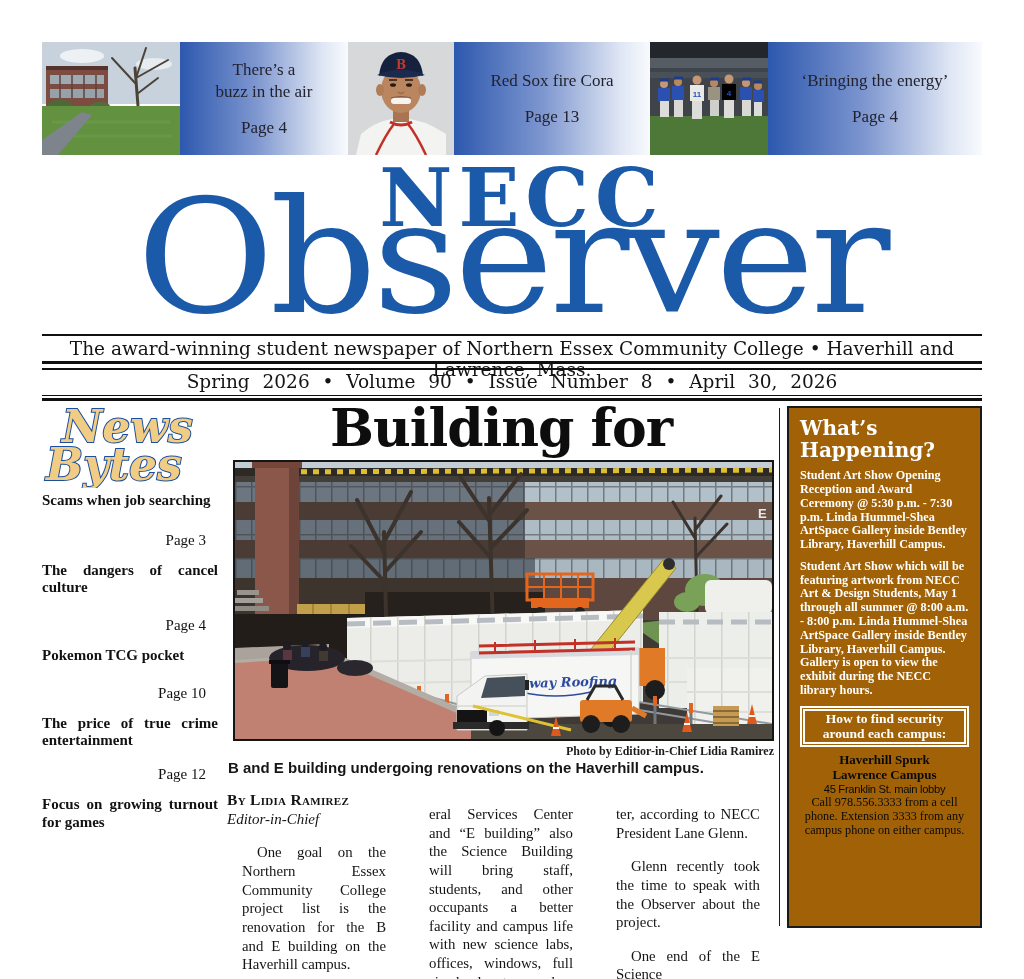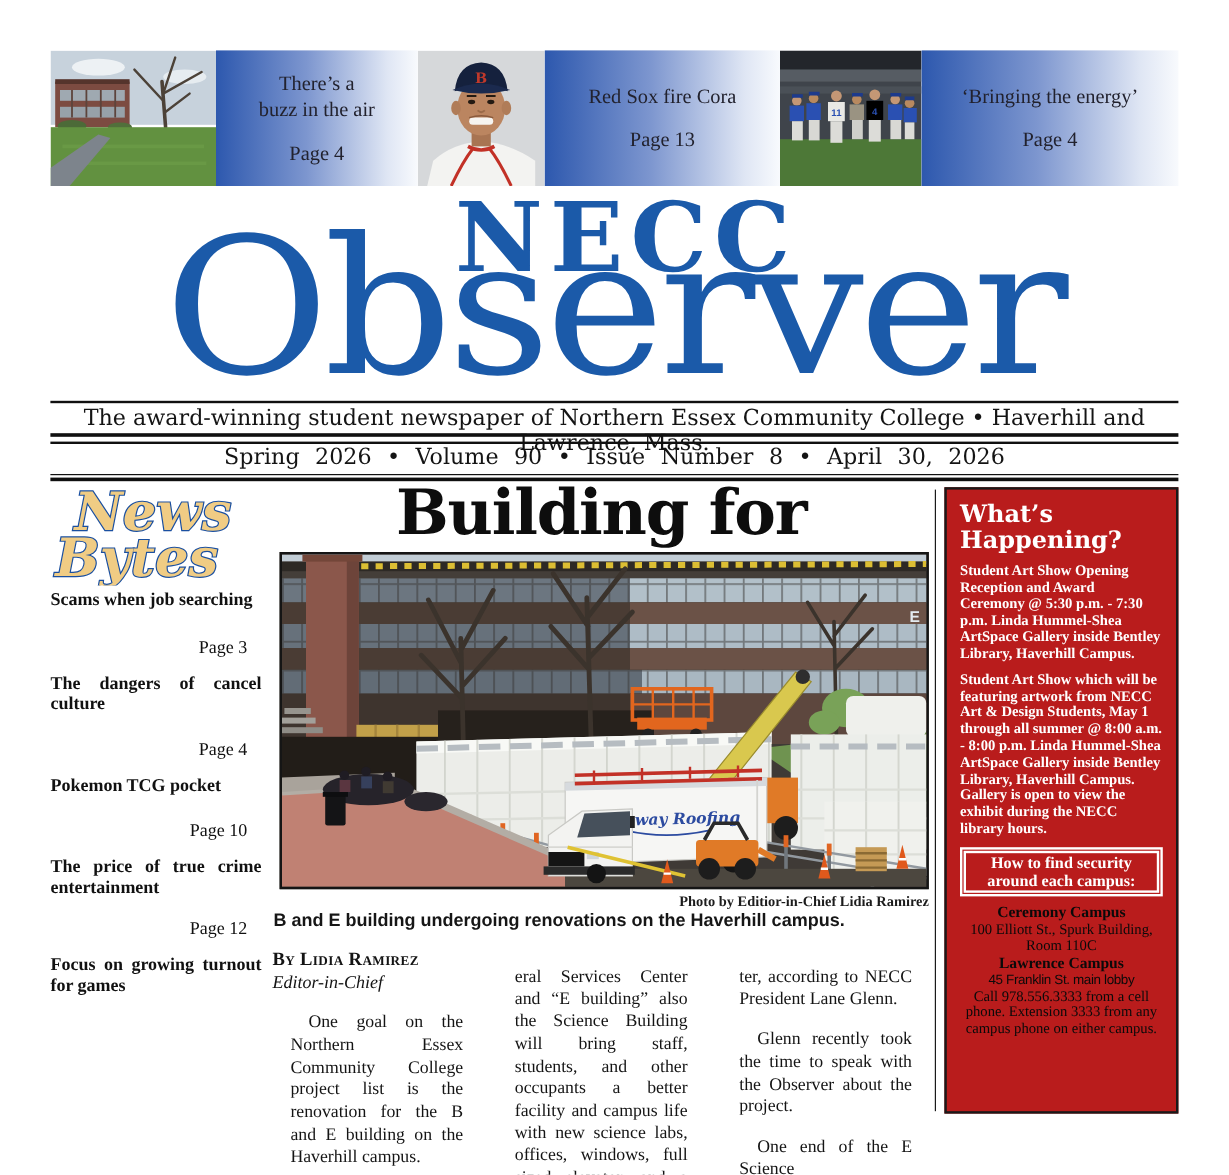--- a/index.html
+++ b/index.html
@@ -51,21 +51,21 @@
   .col{width:174px;font-size:14.8px;line-height:1.26;text-align:justify;color:#141414;}
   .byline{font-weight:bold;font-variant:small-caps;font-size:15.5px;letter-spacing:.3px;}
   .byline-title{font-style:italic;font-size:15px;margin-bottom:2px;}
   .para{text-indent:15px;margin:15px;}
   .para.noindent{text-indent:0;}
   .continued{margin-top:14px;text-align:right;font-style:italic;font-size:15px;}
 
   
   .col-rule{position:absolute;left:779px;top:408px;width:1px;height:518px;background:#1a1a1a;}
   .wh-box{position:absolute;left:787px;top:406px;width:195px;height:522px;box-sizing:border-box;
-        background:#b91c1c;border:2px solid #1a1a1a;padding:10px 11px;overflow:hidden;}
+        background:#a16207;border:2px solid #1a1a1a;padding:10px 11px;overflow:hidden;}
   .wh-head{font-family:"DejaVu Serif",serif;font-weight:bold;font-size:20px;line-height:1.08;
         color:#ffffff;margin-bottom:8px;}
   .wh-event{color:#ffffff;font-weight:bold;font-size:12.2px;line-height:1.13;margin-bottom:8px;}
   .sec-box{border:5px double #ffffff;padding:1px 3px;margin:4px 0 6px;
         text-align:center;color:#ffffff;font-weight:bold;font-size:13.5px;line-height:1.1;}
   .sec-info{text-align:center;color:#0a0a0a;font-size:12.2px;line-height:1.14;}
   .sec-info .b{font-weight:bold;font-size:13px;}
   .sec-info .narrow{font-family:"Liberation Sans",sans-serif;font-size:11.2px;letter-spacing:-.3px;text-align:center;}
 </style>
 </head>
@@ -393,19 +393,18 @@
   </div>
 </div>
 
 <div class="col-rule"></div>
 <div class="wh-box">
   <div class="wh-head">What’s Happening?</div>
   <div class="wh-event">Student Art Show Opening Reception and Award Ceremony @ 5:30 p.m. - 7:30 p.m. Linda Hummel-Shea ArtSpace Gallery inside Bentley Library, Haverhill Campus.</div>
   <div class="wh-event">Student Art Show which will be featuring artwork from NECC Art &amp; Design Students, May 1 through all summer @ 8:00 a.m. - 8:00 p.m. Linda Hummel-Shea ArtSpace Gallery inside Bentley Library, Haverhill Campus. Gallery is open to view the exhibit during the NECC library hours.</div>
   <div class="sec-box">How to find security around each campus:</div>
   <div class="sec-info">
-    <div class="b">Ceremony Campus</div>
-    <div>100 Elliott St., Spurk Building, Room 110C</div>
+    <div class="b">Haverhill Spurk</div>
     <div class="b">Lawrence Campus</div>
     <div class="narrow">45 Franklin St. main lobby</div>
     <div>Call 978.556.3333 from a cell phone. Extension 3333 from any campus phone on either campus.</div>
   </div>
 </div>
 
 </body></html>

